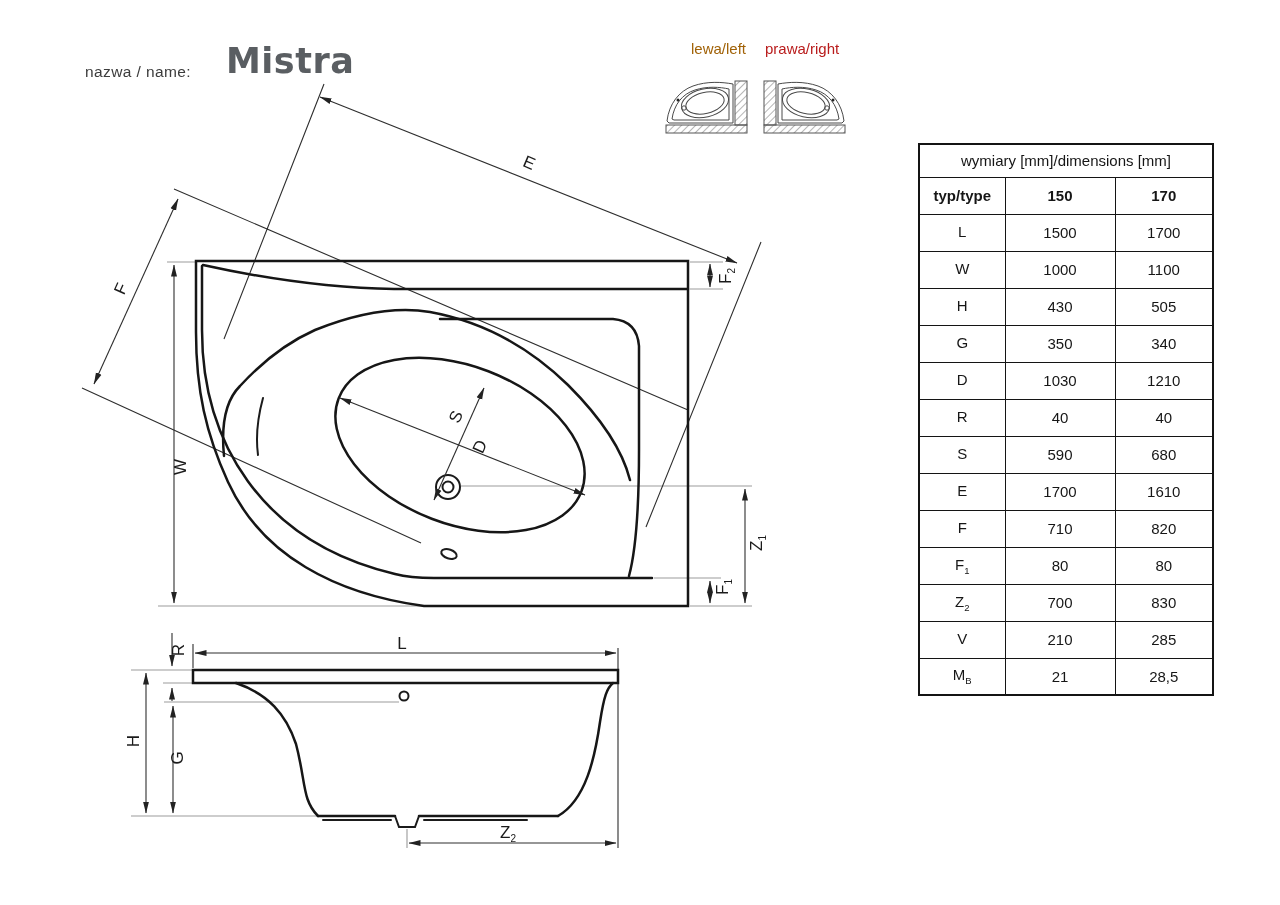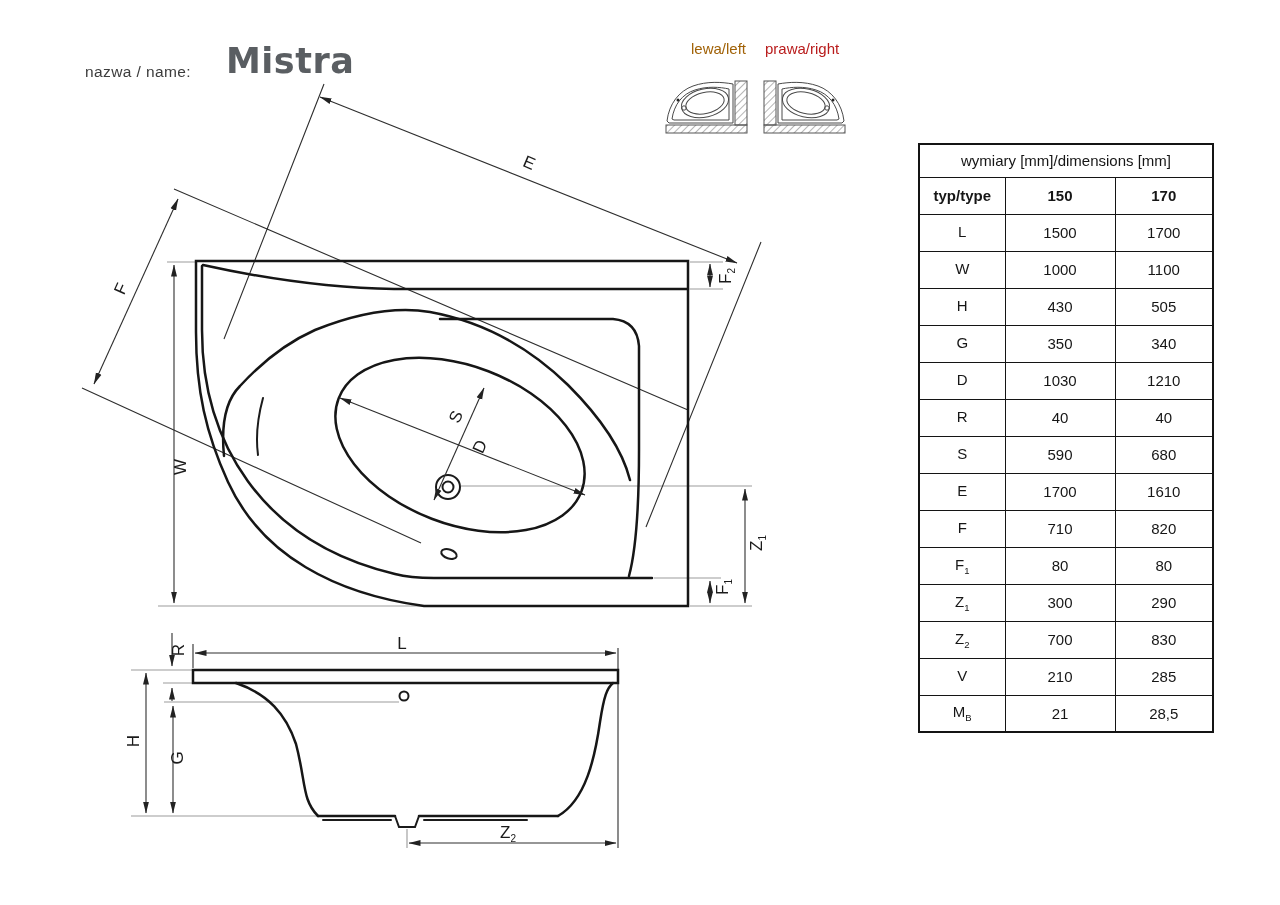--- a/index.html
+++ b/index.html
@@ -192,25 +192,20 @@
           <td><span>F</span><sub></sub></td>
           <td>710</td>
           <td>820</td>
         </tr>
     <tr class="dr">
           <td><span>F</span><sub>1</sub></td>
           <td>80</td>
           <td>80</td>
         </tr>
     <tr class="dr">
-          <td><span>Z</span><sub>1</sub></td>
-          <td>300</td>
-          <td>290</td>
-        </tr>
-    <tr class="dr">
           <td><span>Z</span><sub>2</sub></td>
           <td>700</td>
           <td>830</td>
         </tr>
     <tr class="dr">
           <td><span>V</span><sub></sub></td>
           <td>210</td>
           <td>285</td>
         </tr>
     <tr class="dr">

